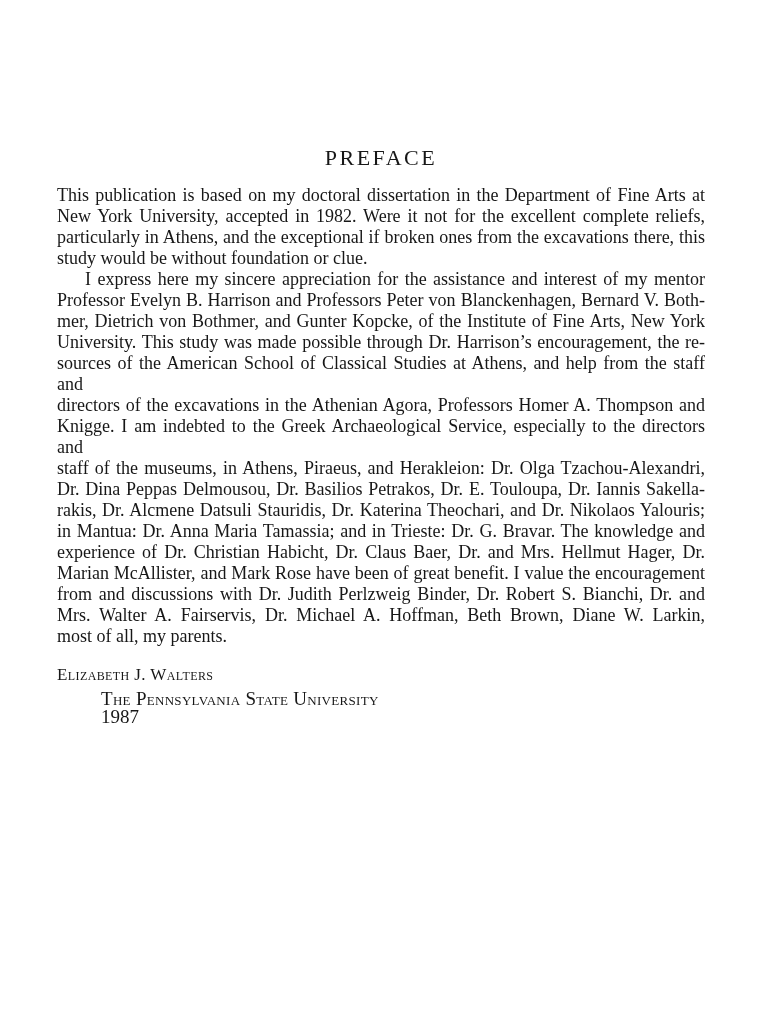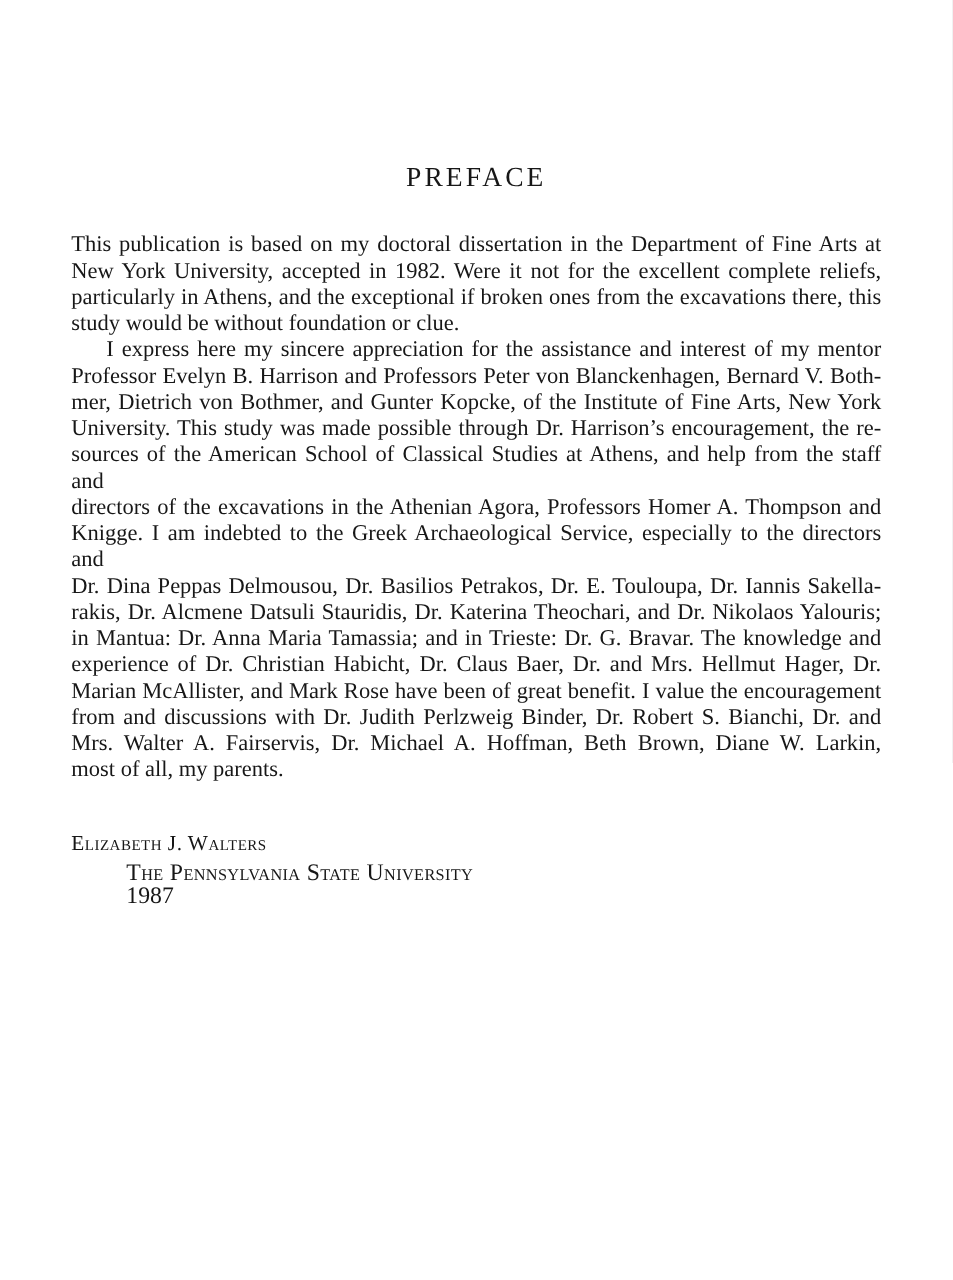--- a/index.html
+++ b/index.html
@@ -11,21 +11,21 @@
     position: relative;
     width: 762px;
     height: 1024px;
     background: #ffffff;
     font-family: "Liberation Serif", "DejaVu Serif", serif;
     color: #171717;
     overflow: hidden;
   }
   .title {
     position: absolute;
-    top: 129px;
+    top: 145px;
     left: 57px;
     width: 648px;
     margin: 0;
     text-align: center;
     font-size: 22px;
     font-weight: normal;
     letter-spacing: 2.5px;
   }
   .body-text {
     position: absolute;
@@ -82,20 +82,21 @@
     <div class="ln">particularly in Athens, and the exceptional if broken ones from the excavations there, this</div>
     <div class="ln ln-last">study would be without foundation or clue.</div>
 
     <div class="ln ln-indent">I express here my sincere appreciation for the assistance and interest of my mentor</div>
     <div class="ln">Professor Evelyn B. Harrison and Professors Peter von Blanckenhagen, Bernard V. Both-</div>
     <div class="ln">mer, Dietrich von Bothmer, and Gunter Kopcke, of the Institute of Fine Arts, New York</div>
     <div class="ln">University. This study was made possible through Dr. Harrison’s encouragement, the re-</div>
     <div class="ln">sources of the American School of Classical Studies at Athens, and help from the staff and</div>
     <div class="ln">directors of the excavations in the Athenian Agora, Professors Homer A. Thompson and</div>
     <div class="ln">Knigge. I am indebted to the Greek Archaeological Service, especially to the directors and</div>
+    <div class="ln">staff of the museums, in Athens, Piraeus, and Herakleion: Dr. Olga Tzachou-Alexandri,</div>
     <div class="ln">Dr. Dina Peppas Delmousou, Dr. Basilios Petrakos, Dr. E. Touloupa, Dr. Iannis Sakella-</div>
     <div class="ln">rakis, Dr. Alcmene Datsuli Stauridis, Dr. Katerina Theochari, and Dr. Nikolaos Yalouris;</div>
     <div class="ln">in Mantua: Dr. Anna Maria Tamassia; and in Trieste: Dr. G. Bravar. The knowledge and</div>
     <div class="ln">experience of Dr. Christian Habicht, Dr. Claus Baer, Dr. and Mrs. Hellmut Hager, Dr.</div>
     <div class="ln">Marian McAllister, and Mark Rose have been of great benefit. I value the encouragement</div>
     <div class="ln">from and discussions with Dr. Judith Perlzweig Binder, Dr. Robert S. Bianchi, Dr. and</div>
     <div class="ln">Mrs. Walter A. Fairservis, Dr. Michael A. Hoffman, Beth Brown, Diane W. Larkin,</div>
     <div class="ln ln-last">most of all, my parents.</div>
   </div>
 

